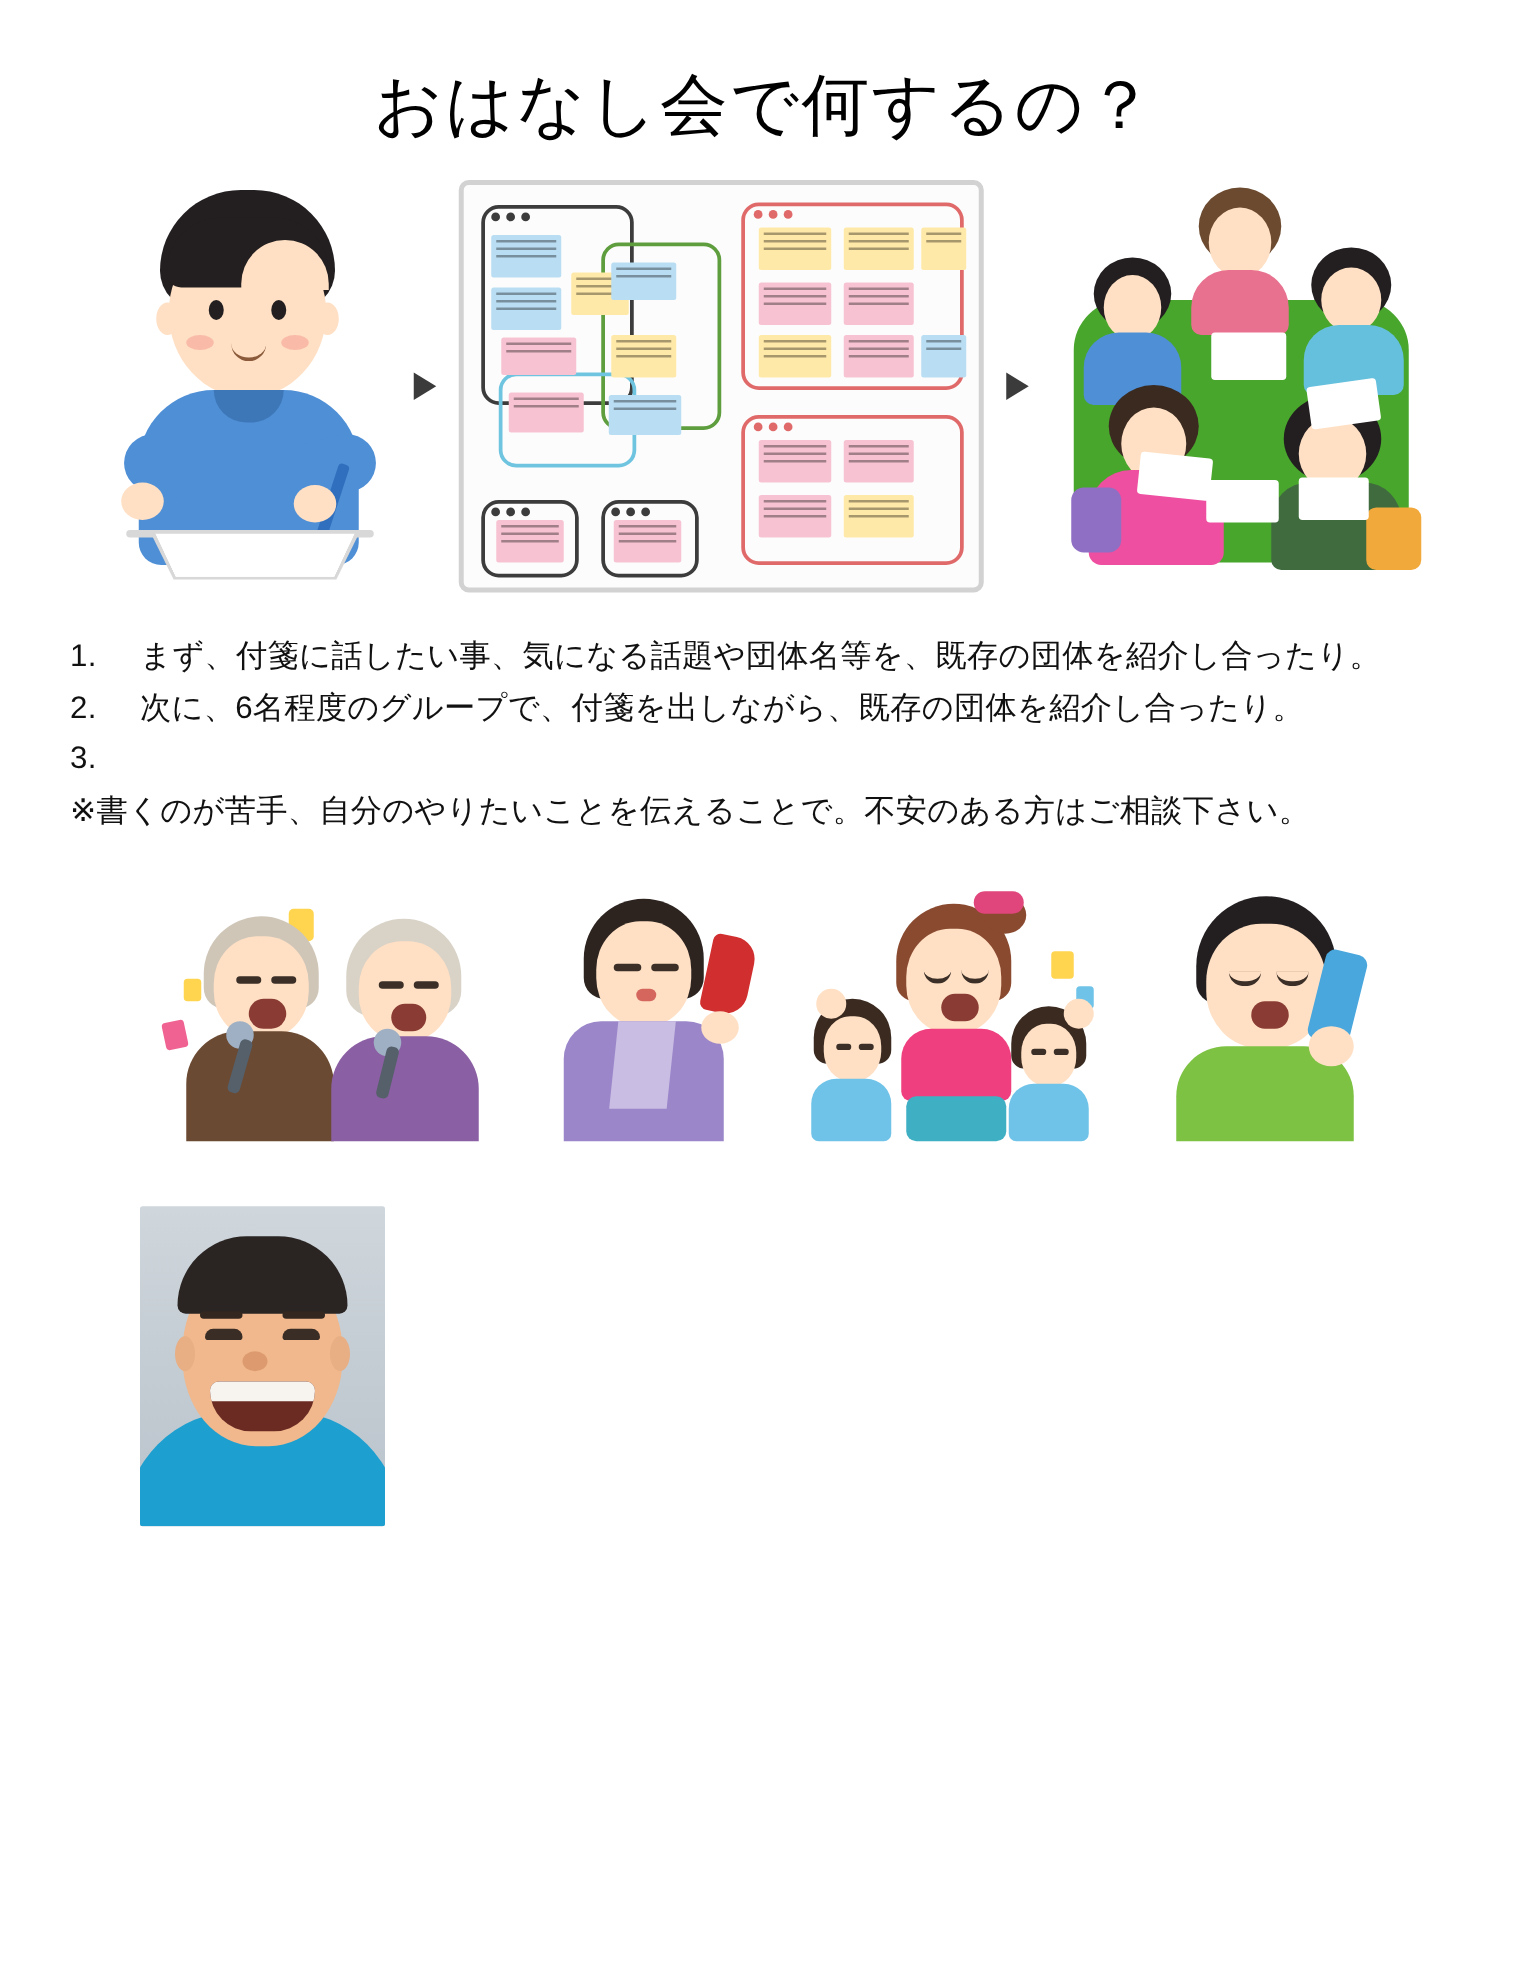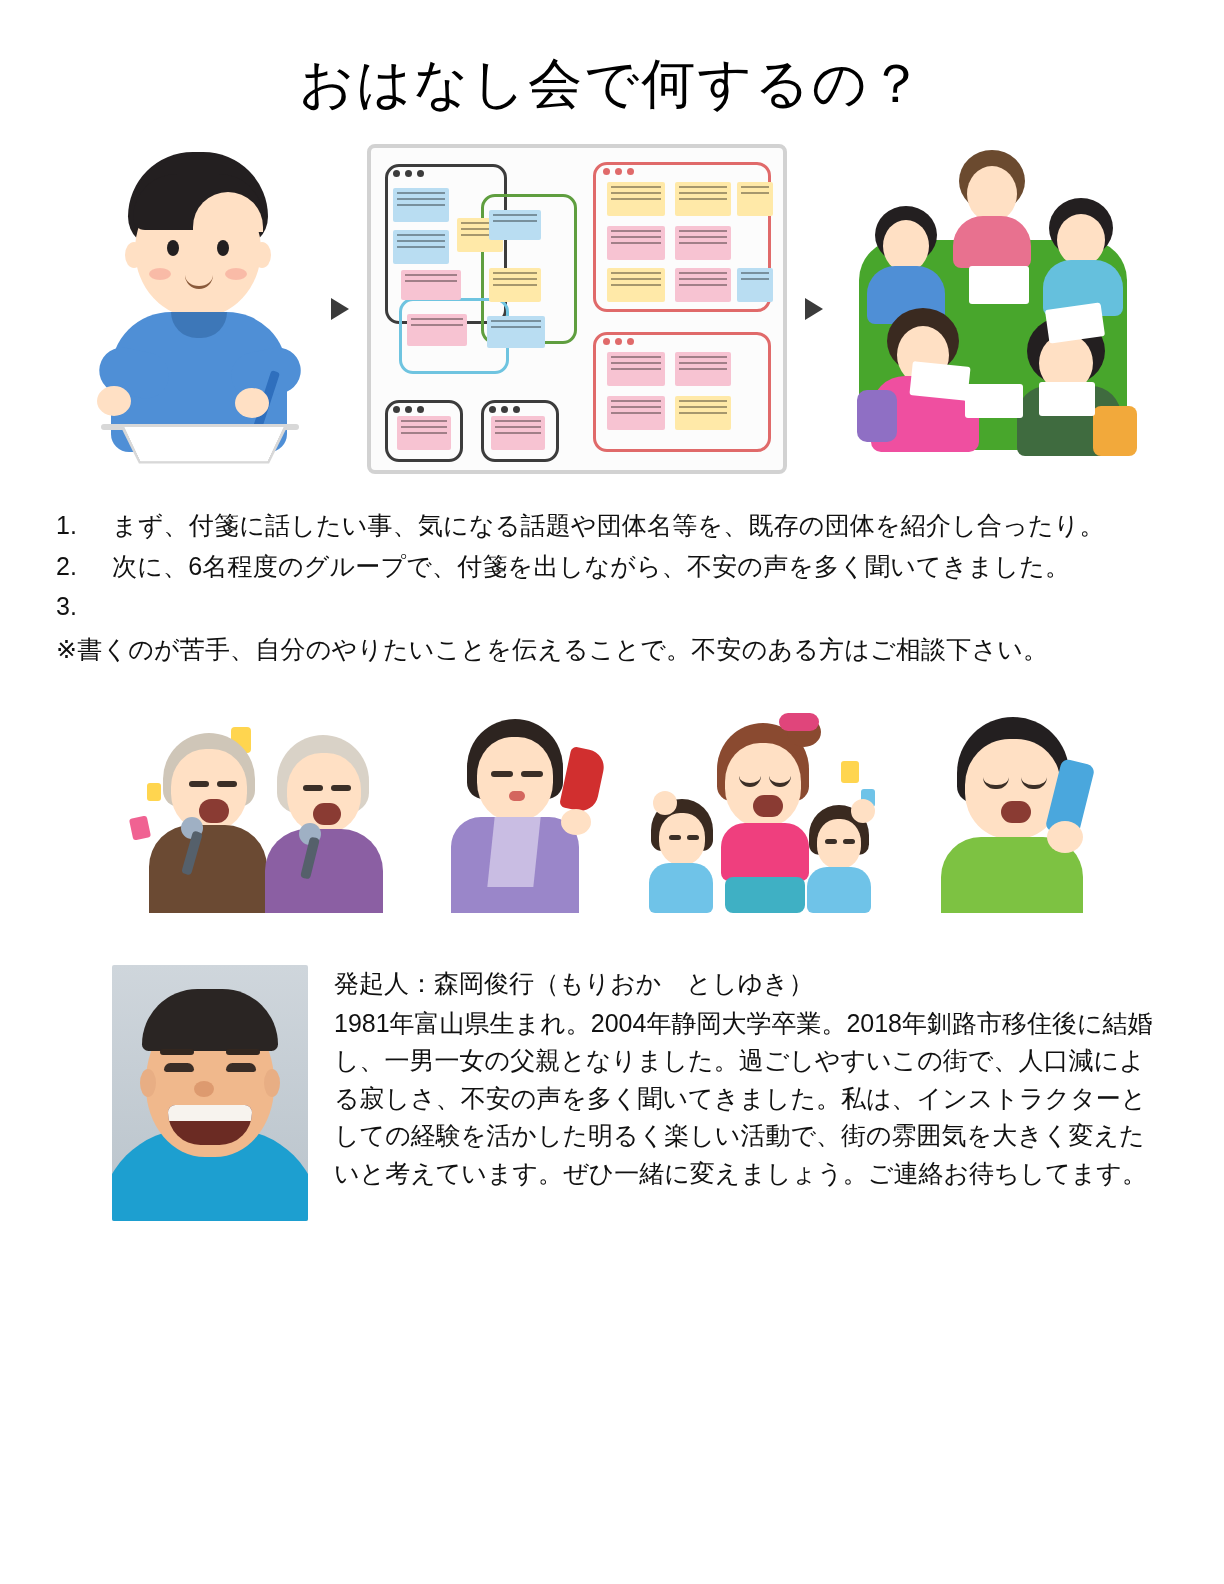--- a/index.html
+++ b/index.html
@@ -362,21 +362,21 @@
     </div>
   </div>
 
   <div class="steps">
     <div class="li">
       <span class="num">1.</span>
       <span>まず、付箋に話したい事、気になる話題や団体名等を、既存の団体を紹介し合ったり。</span>
     </div>
     <div class="li">
       <span class="num">2.</span>
-      <span>次に、6名程度のグループで、付箋を出しながら、不安の声を多く聞いてきました。</span>
+      <span>次に、6名程度のグループで、付箋を出しながら、既存の団体を紹介し合ったり。</span>
     </div>
     <div class="li">
       <span class="num">3.</span>
     </div>
     <div class="note-line">※書くのが苦手、自分のやりたいことを伝えることで。不安のある方はご相談下さい。</div>
   </div>
 
   <div class="row-illus2">
 
     <div class="fig" style="width:300px;height:200px;">
@@ -468,20 +468,16 @@
         <div class="ph-ear r"></div>
       <div class="ph-brow l"></div>
         <div class="ph-brow r"></div>
       <div class="ph-eye l"></div>
         <div class="ph-eye r"></div>
       <div class="ph-nose"></div>
       <div class="ph-mouth">
           <div class="ph-teeth"></div>
         </div>
     </div>
-    <div class="bio">
-      <div class="name">発起人：森岡俊行（もりおか　としゆき）</div>
-      <div>1981年富山県生まれ。2004年静岡大学卒業。2018年釧路市移住後に結婚し、一男一女の父親となりました。過ごしやすいこの街で、人口減による寂しさ、不安の声を多く聞いてきました。私は、インストラクターとしての経験を活かした明るく楽しい活動で、街の雰囲気を大きく変えたいと考えています。ぜひ一緒に変えましょう。ご連絡お待ちしてます。</div>
-    </div>
   </div>
 
 
 </div>
 
 </body></html>

